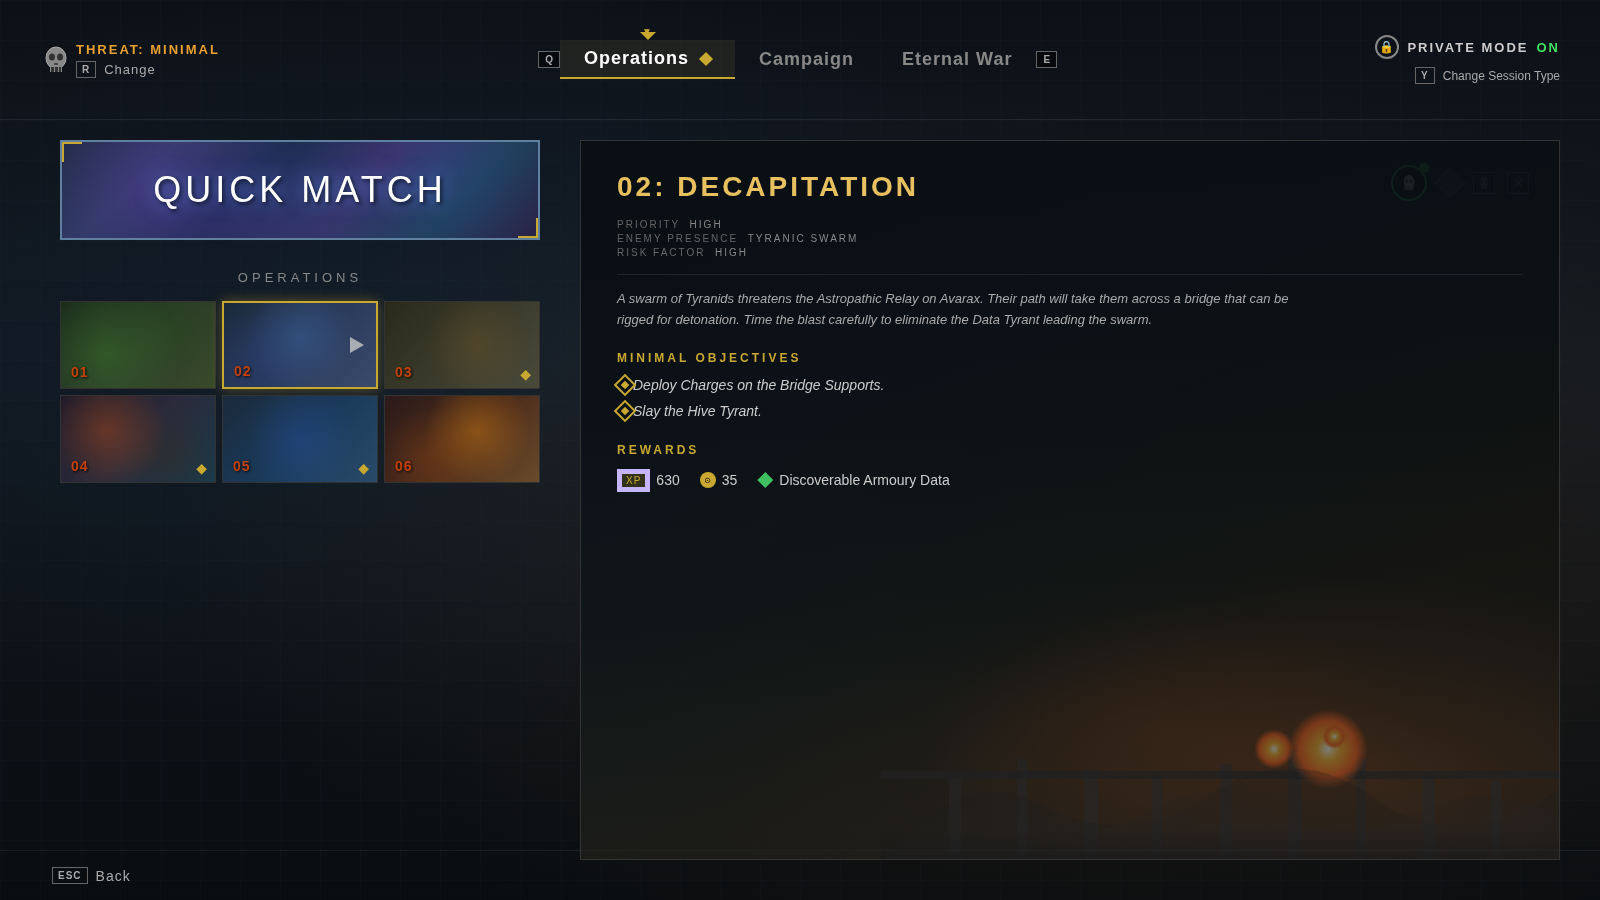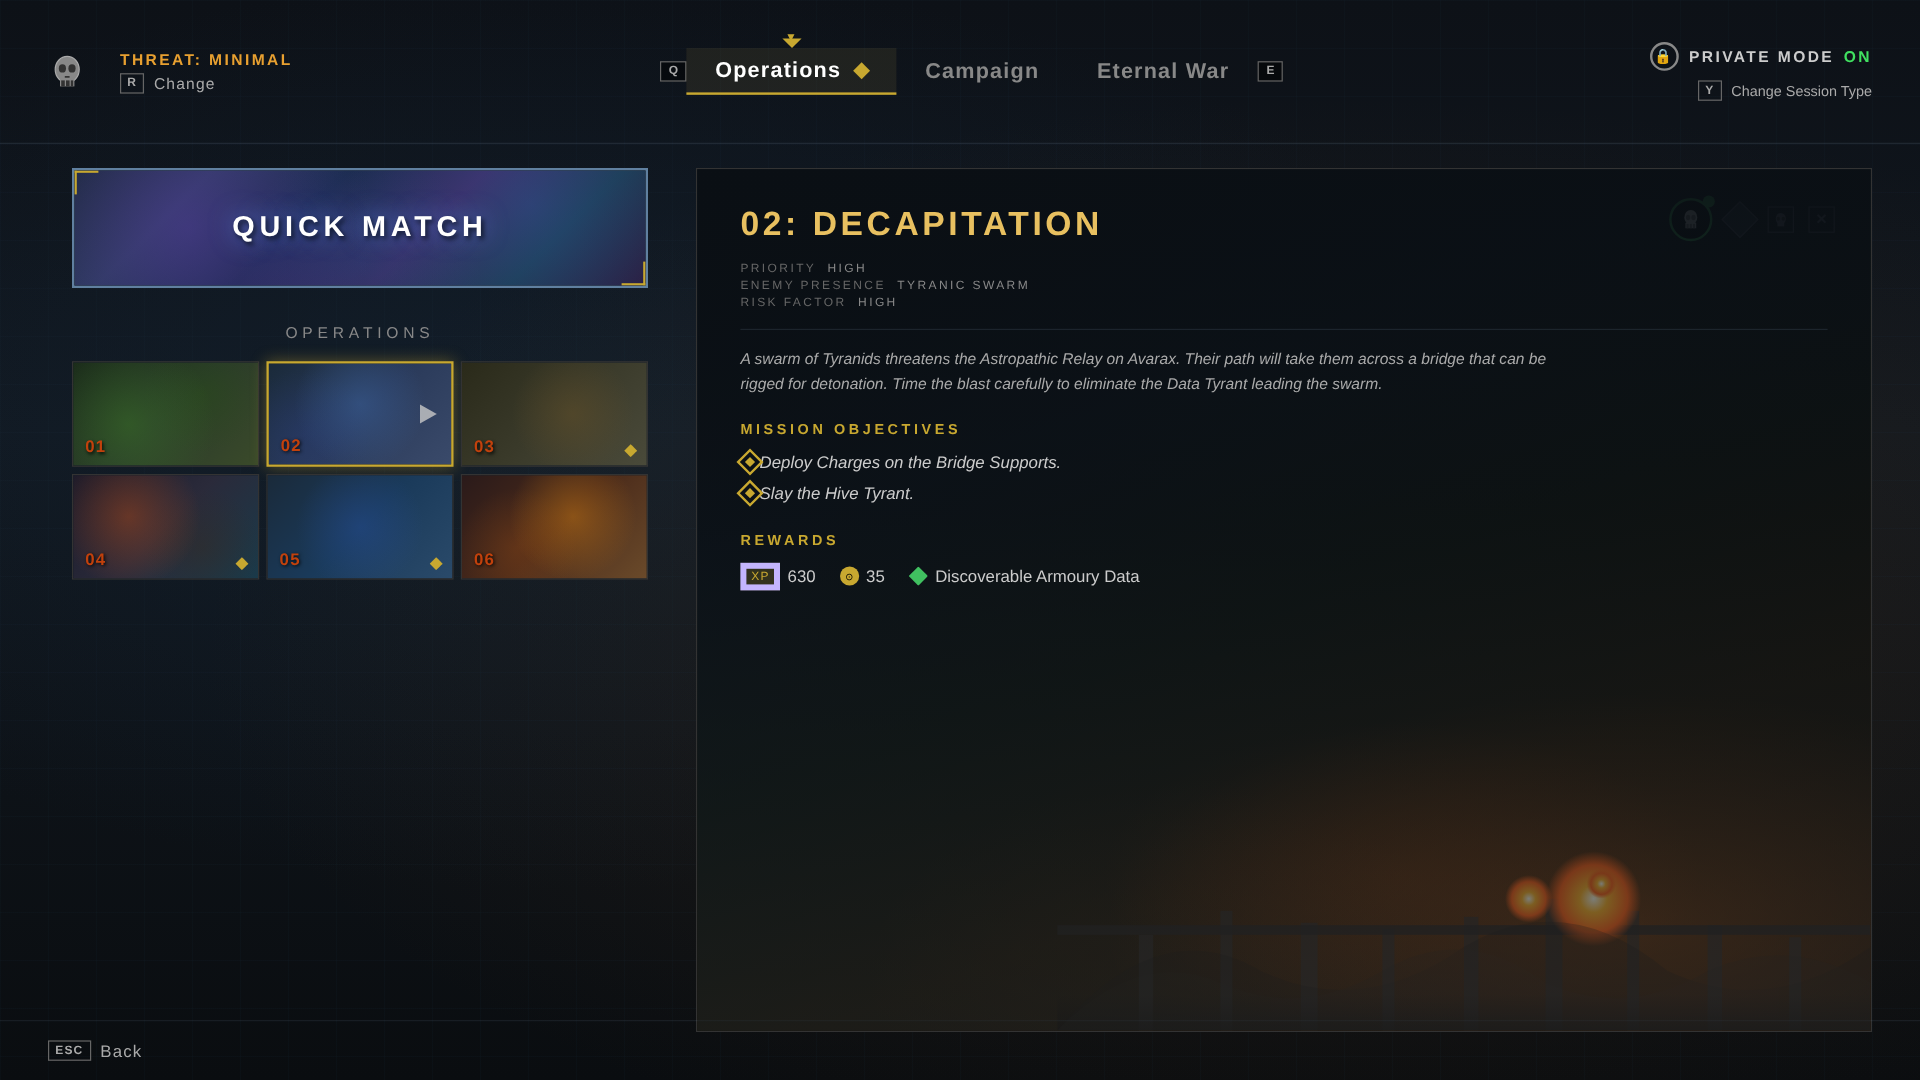--- a/index.html
+++ b/index.html
@@ -244,22 +244,22 @@
         radial-gradient(circle at 80% 30%, rgba(60,100,200,0.3) 0%, transparent 40%),
         radial-gradient(circle at 50% 80%, rgba(40,80,150,0.3) 0%, transparent 40%);
     }
 
     .quick-match-label {
       position: absolute;
       inset: 0;
       display: flex;
       align-items: center;
       justify-content: center;
-      font-size: 24px;
-      font-weight: bold;
+      font-size: 36px;
+      font-weight: normal;
       letter-spacing: 4px;
       color: #fff;
       text-shadow: 0 0 20px rgba(100,150,255,0.8), 2px 2px 4px rgba(0,0,0,0.9);
       z-index: 1;
     }
 
     
     .operations-header {
       text-align: center;
       font-size: 13px;
@@ -652,20 +652,21 @@
     }
 
     .back-btn {
       display: flex;
       align-items: center;
       gap: 8px;
       cursor: pointer;
       color: #aaa;
       font-size: 14px;
       letter-spacing: 1px;
+      margin-left: 12px;
     }
 
     
     .corner-tl, .corner-br {
       position: absolute;
       z-index: 3;
     }
 
     .corner-tl {
       top: 0;
@@ -712,21 +713,21 @@
   </style>
 </head>
 <body>
 
 <div class="bg"></div>
 
 <div class="container">
 
   <div class="top-nav">
 
-    <div style="display:flex;align-items:center;gap:28px;">
+    <div style="display:flex;align-items:center;gap:4px;">
       <div class="skull-icon">
         <svg width="32" height="32" viewBox="0 0 32 32" fill="none">
           <ellipse cx="16" cy="14" rx="10" ry="11" fill="#888" stroke="#aaa" stroke-width="1"></ellipse>
           <rect x="10" y="22" width="12" height="6" fill="#888"></rect>
           <rect x="11" y="23" width="3" height="5" fill="#333"></rect>
           <rect x="15" y="23" width="3" height="5" fill="#333"></rect>
           <rect x="19" y="23" width="2" height="5" fill="#333"></rect>
           <ellipse cx="12" cy="13" rx="3" ry="3.5" fill="#333"></ellipse>
           <ellipse cx="20" cy="13" rx="3" ry="3.5" fill="#333"></ellipse>
           <path d="M14 20 L18 20" stroke="#333" stroke-width="1.5"></path>
@@ -894,21 +895,21 @@
         </div>
         <div class="mission-meta-row">
           RISK FACTOR &nbsp;<span>HIGH</span>
         </div>
       </div>
 
       <div class="mission-divider"></div>
 
       <div class="mission-desc">A swarm of Tyranids threatens the Astropathic Relay on Avarax. Their path will take them across a bridge that can be rigged for detonation. Time the blast carefully to eliminate the Data Tyrant leading the swarm.</div>
 
-      <div class="section-label">MISSION OBJECTIVES</div>
+      <div class="section-label">MINIMAL OBJECTIVES</div>
 
       <ul class="objective-list">
         <li class="objective-item">
           <div class="obj-diamond"></div>
           <span>Deploy Charges on the Bridge Supports.</span>
         </li>
         <li class="objective-item">
           <div class="obj-diamond"></div>
           <span>Slay the Hive Tyrant.</span>
         </li>

